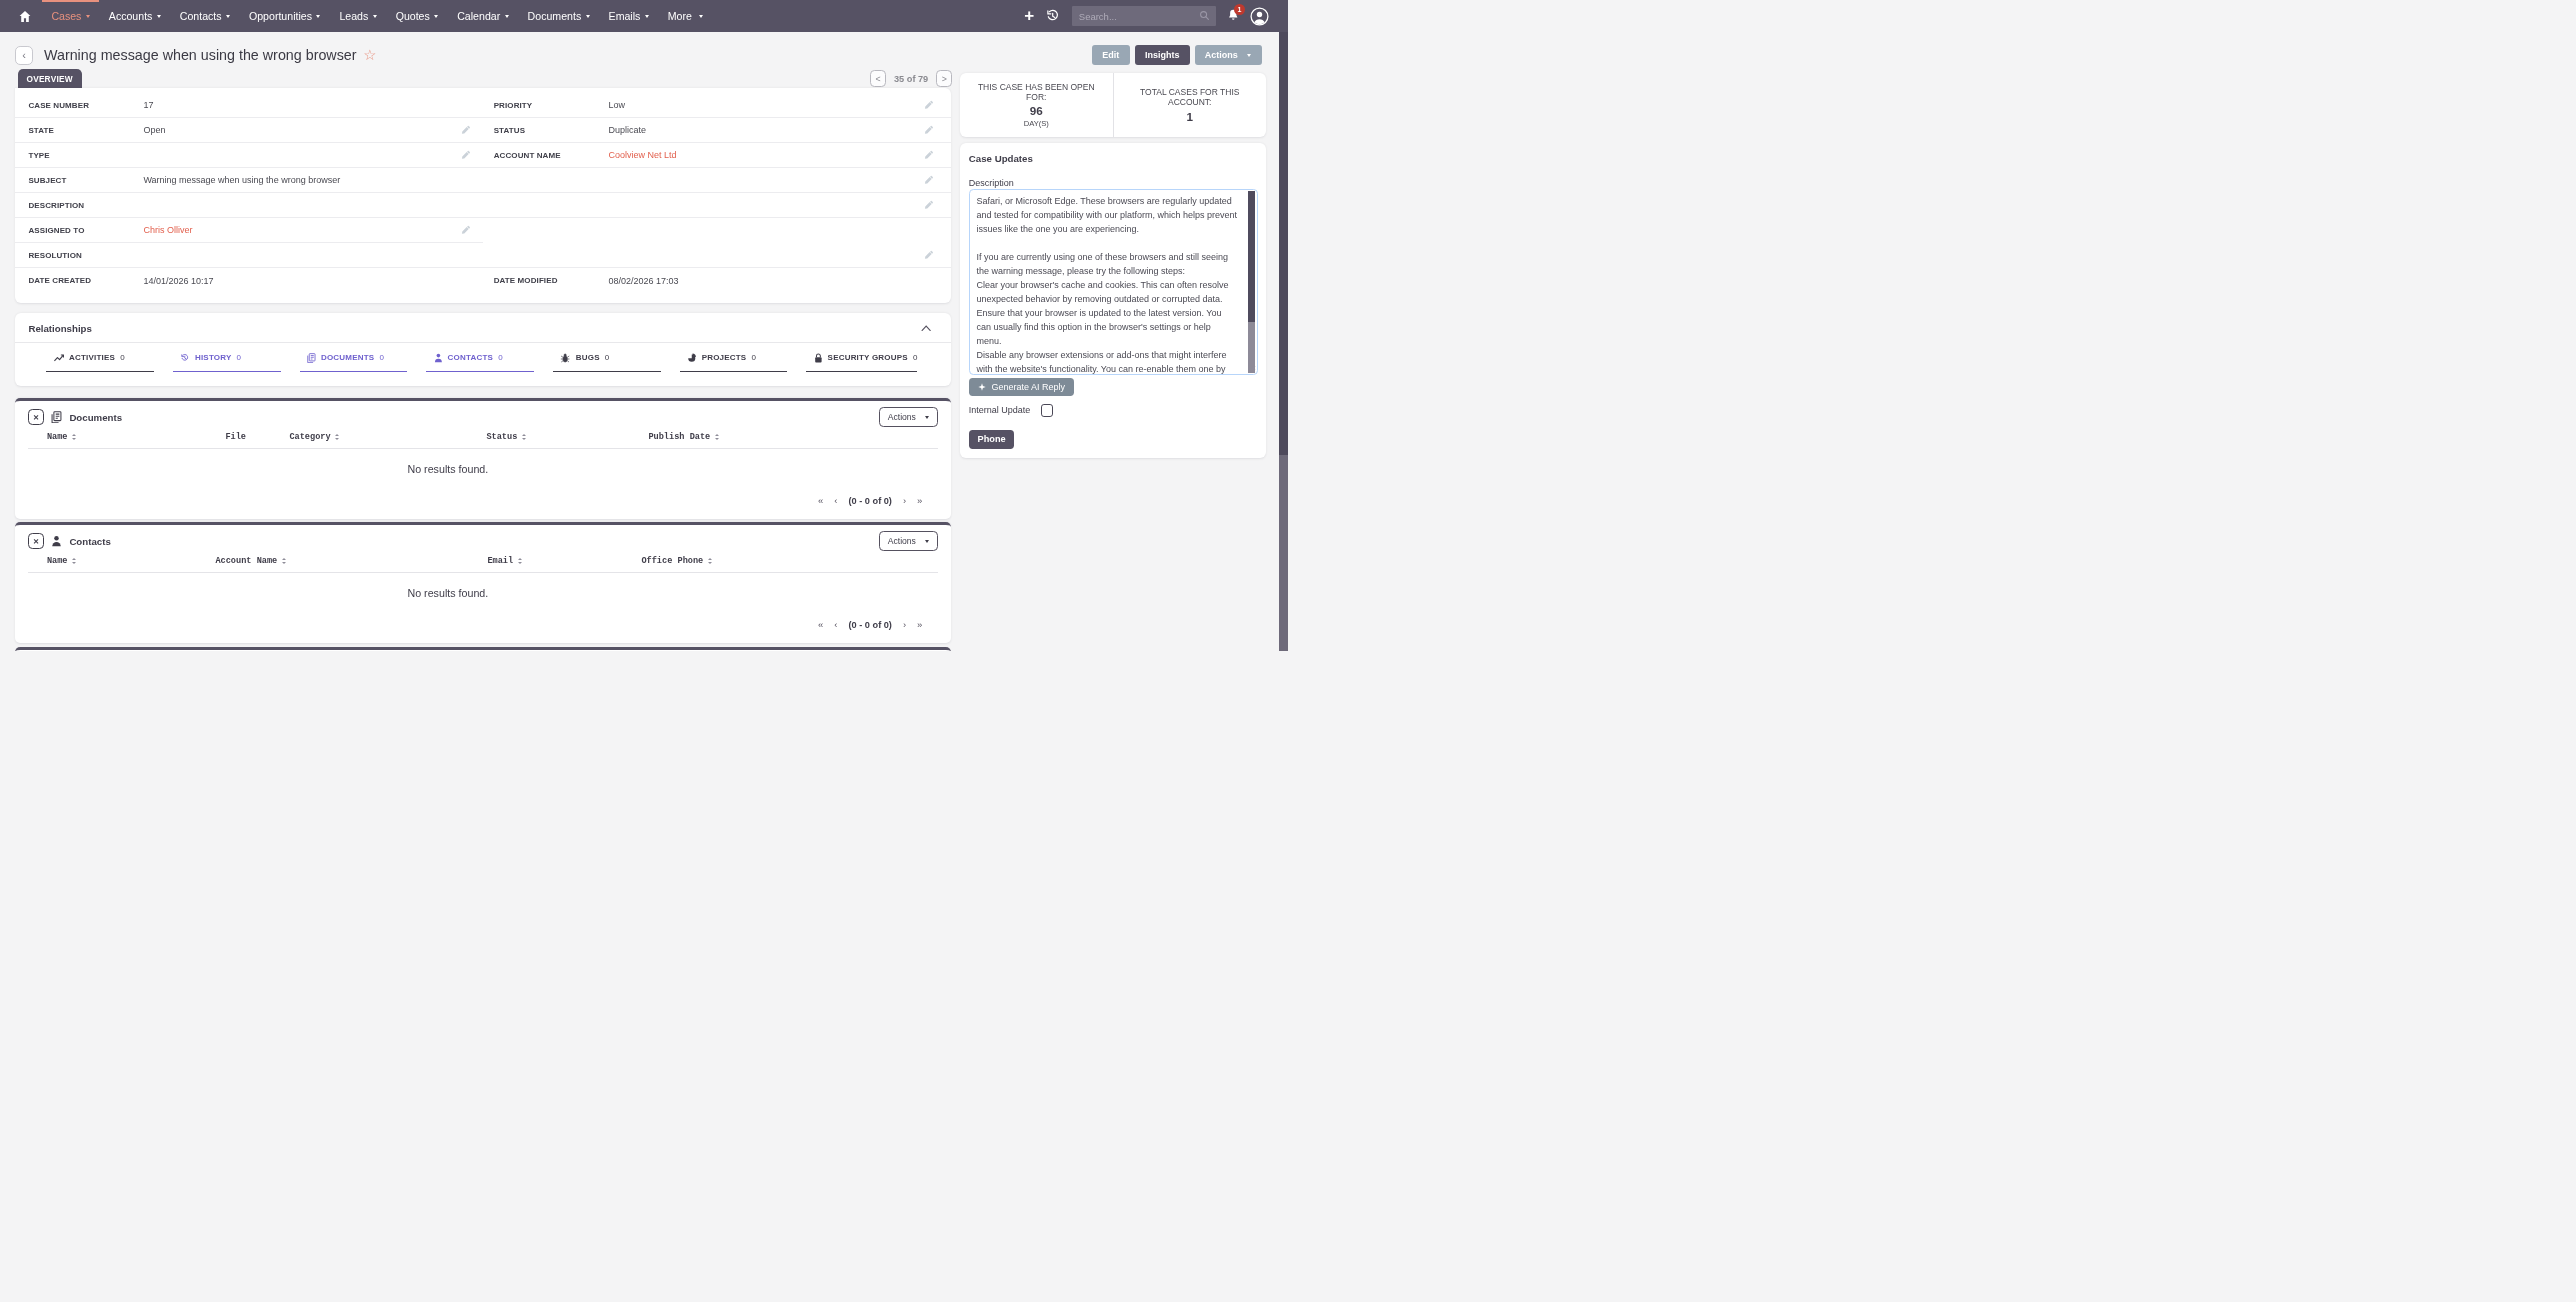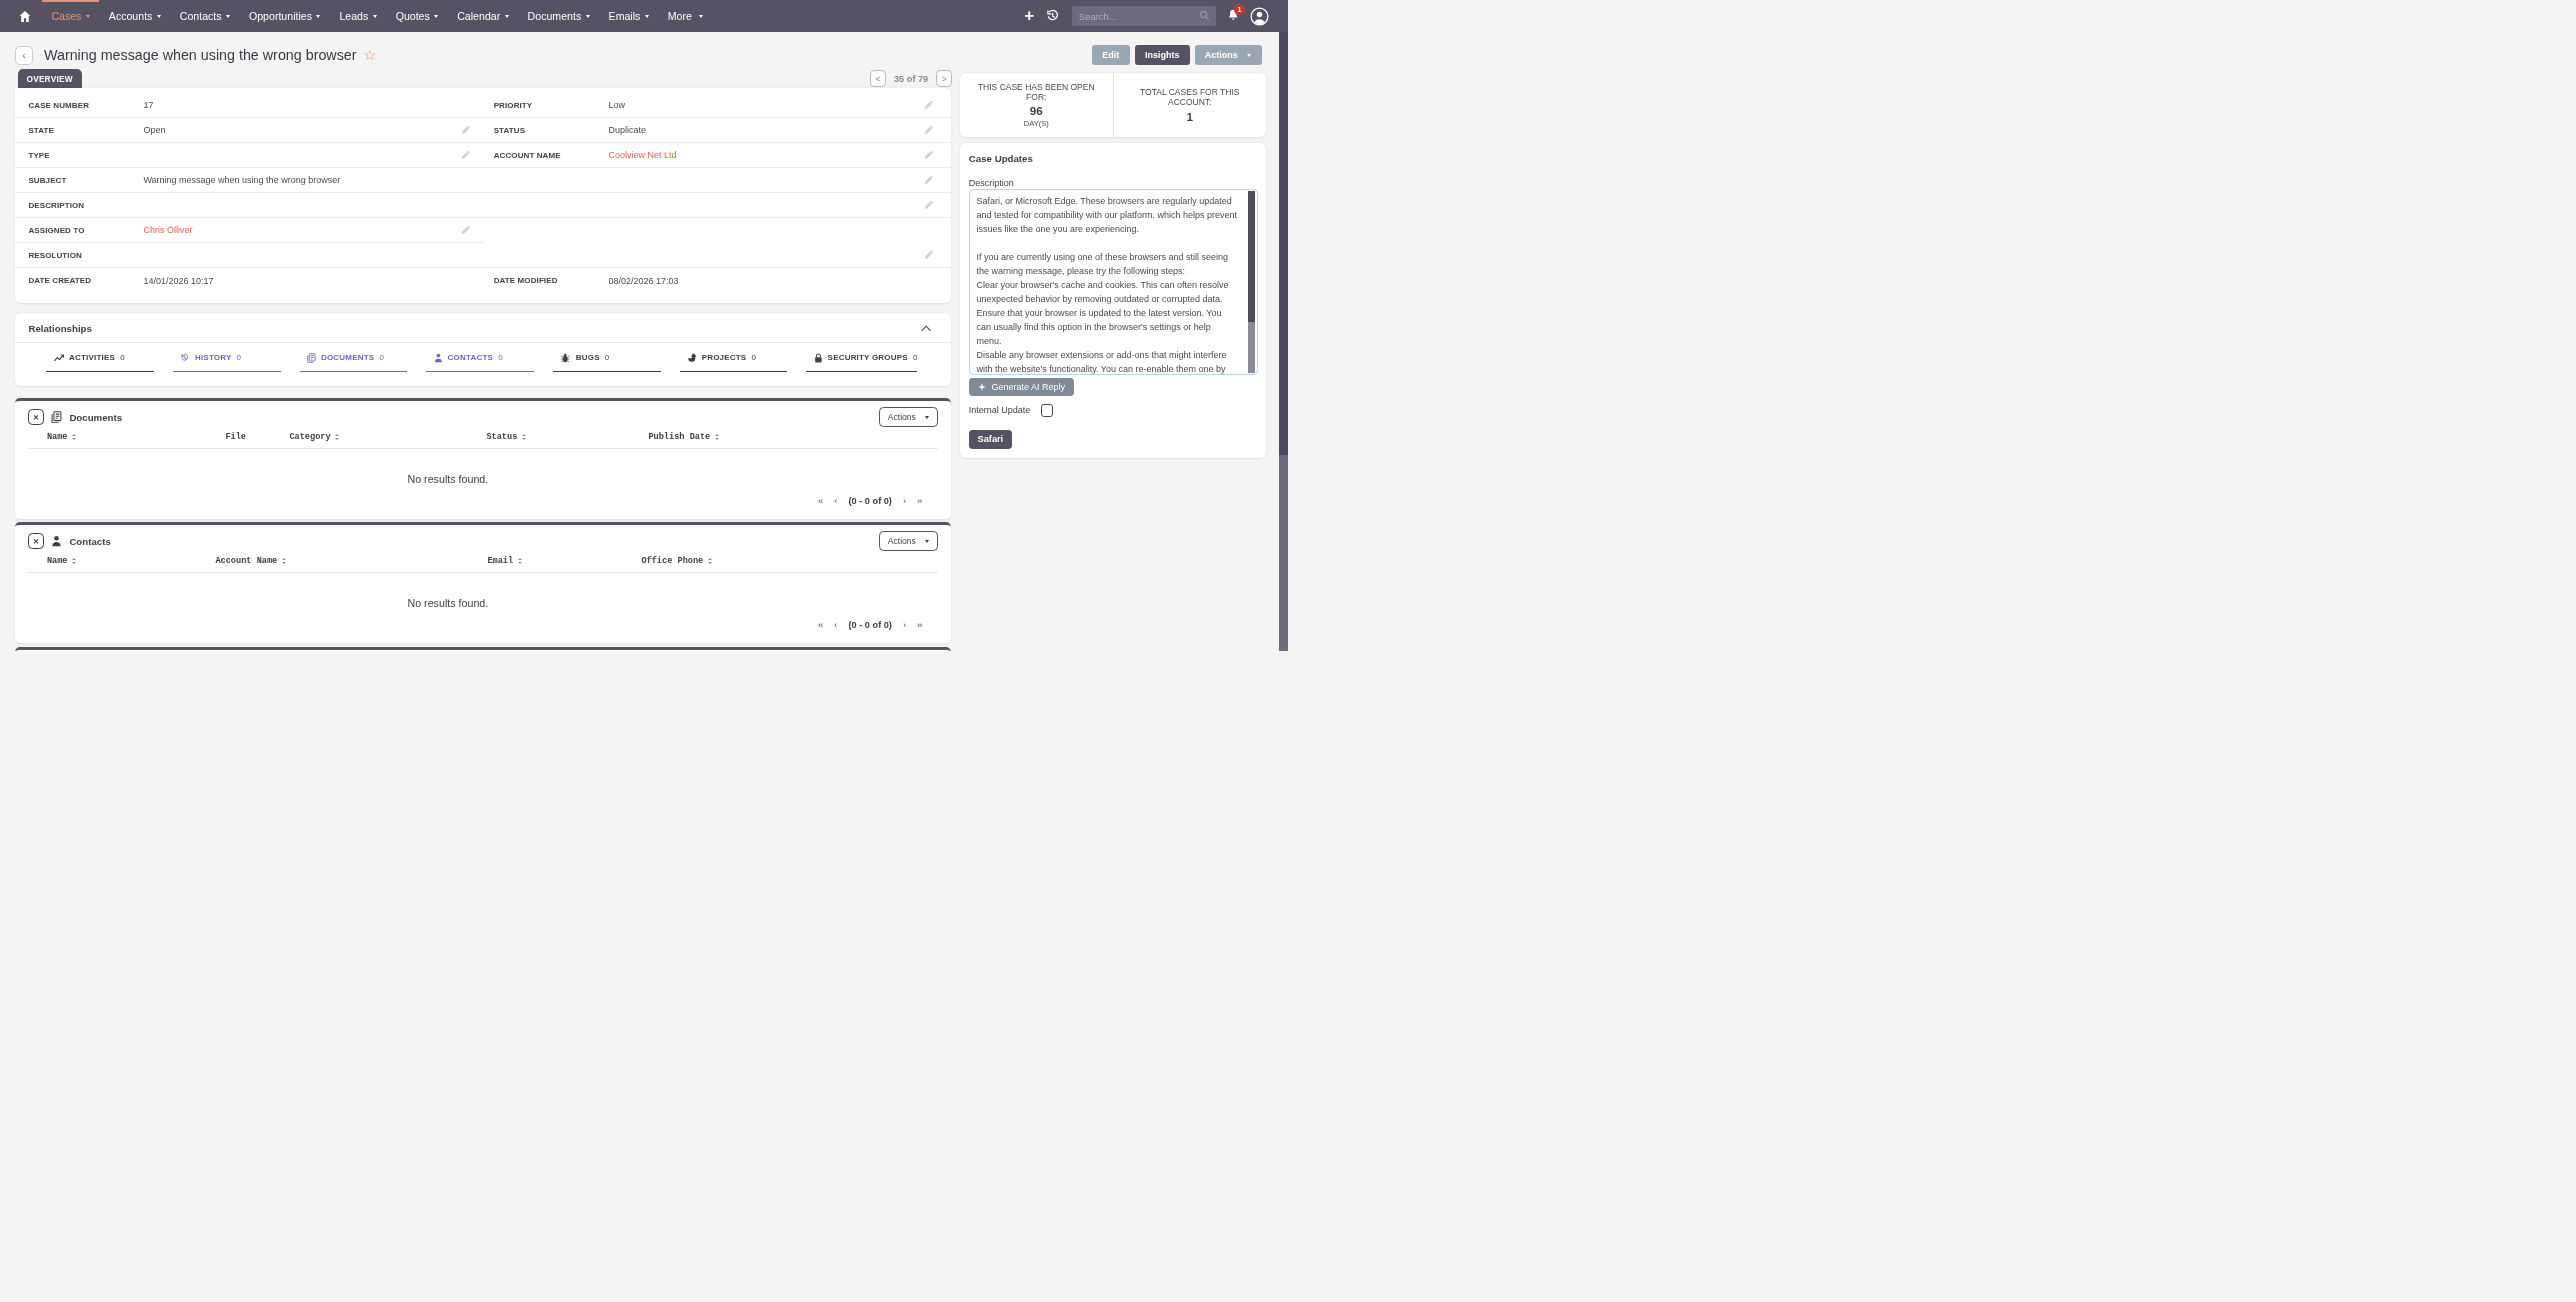--- a/index.html
+++ b/index.html
@@ -82,21 +82,21 @@
   .sub-title-icon{display:flex;color:#3f3d49;}
   .actions-btn{margin-left:auto;border:0.7px solid #55515f;background:#fff;border-radius:4.4px;padding:4.4px 8px;font-size:8.6px;color:#3f3d49;cursor:pointer;display:flex;align-items:center;gap:5.1px;font-family:inherit;}
   .actions-btn .caret{border-top-color:#3f3d49;}
   .sub-cols{position:absolute;top:31px;left:0;right:0;height:14.7px;font-family:Liberation Mono, monospace;}
   .col{position:absolute;top:0;display:flex;align-items:center;gap:4.4px;font-weight:bold;font-size:8.6px;color:#3f3d49;cursor:pointer;}
   .sort{display:flex;flex-direction:column;gap:1.5px;}
   .sort i{display:block;width:0;height:0;border-left:2.6px solid transparent;border-right:2.6px solid transparent;}
   .sort .up{border-bottom:2.9px solid #8f8d99;}
   .sort .down{border-top:2.9px solid #8f8d99;}
   .sub-divider{position:absolute;top:47px;left:13px;right:13px;border-top:0.7px solid #e4e4e8;}
-  .empty-msg{position:absolute;top:72px;left:0;width:865px;text-align:center;font-size:10.7px;color:#3f3d49;}
+  .empty-msg{position:absolute;top:62px;left:0;width:865px;text-align:center;font-size:10.7px;color:#3f3d49;}
   .sub-pagination{position:absolute;right:29px;top:94px;display:flex;align-items:center;gap:11px;color:#3f3d49;}
   .pg-nav{font-size:9.5px;color:#55515f;cursor:pointer;}
   .pg-label{font-weight:bold;font-size:9.2px;}
   .docs-panel{top:366px;}
   .contacts-panel{top:490px;}
   .peek-panel{position:absolute;top:615px;left:15.4px;width:936px;height:7.3px;background:#fff;border-top:3.7px solid #565264;border-radius:5.1px 5.1px 0 0;}
 
   
   .stats-card{position:absolute;left:960px;top:41px;width:306px;height:64px;display:flex;}
   .stats-half{flex:1;display:flex;flex-direction:column;align-items:center;justify-content:center;text-align:center;gap:2.2px;padding:0 10.3px;}
@@ -597,21 +597,21 @@
           <svg width="8" height="8" viewBox="0 0 24 24" fill="#fff">
             <path d="M12 1l2.7 8.3L23 12l-8.3 2.7L12 23l-2.7-8.3L1 12l8.3-2.7z"></path>
           </svg>
         </span>
       <span>Generate AI Reply</span>
     </button>
     <div class="cu-internal">
       <span class="cu-internal-label">Internal Update</span>
       <input type="checkbox" class="cu-checkbox" style="">
     </div>
-    <button class="cu-submit">Safari</button>
+    <button class="cu-submit">Phone</button>
   </section>
 
 </div>
 
 <div class="page-scrollbar">
     <div class="thumb"></div>
   </div>
 
 
 </body></html>

